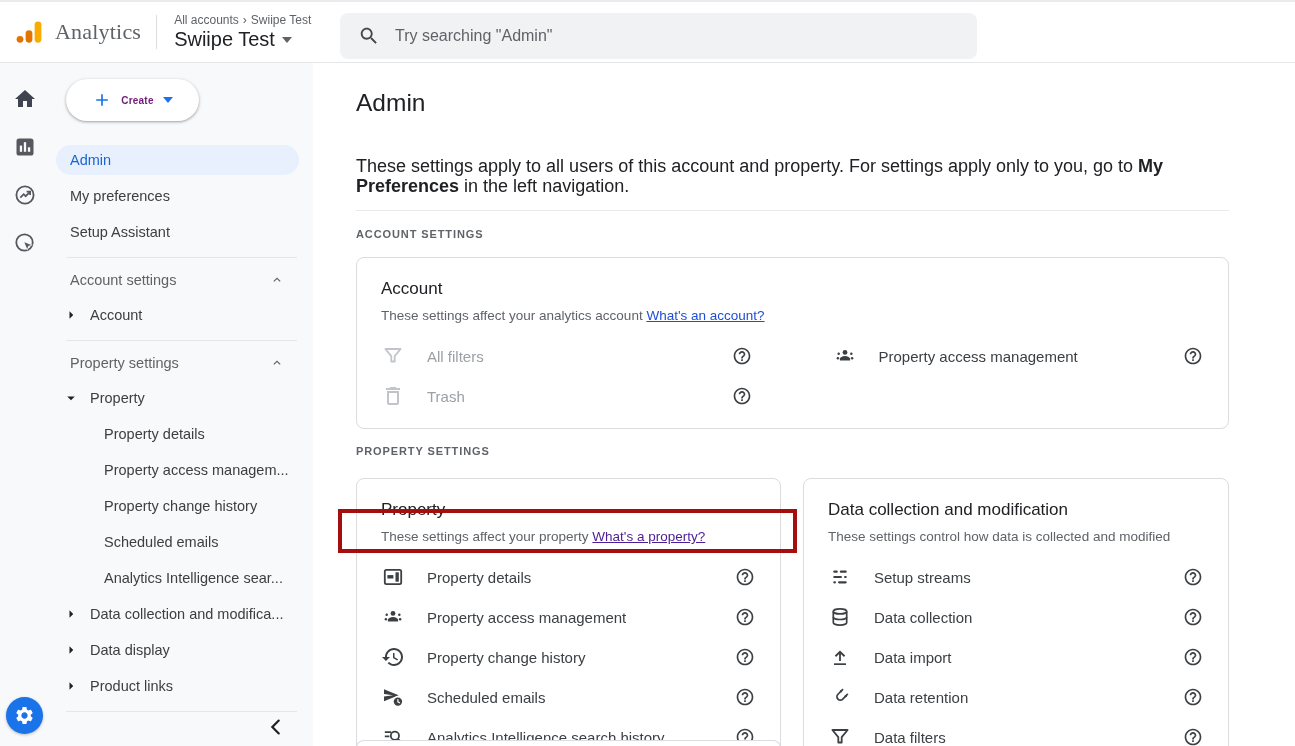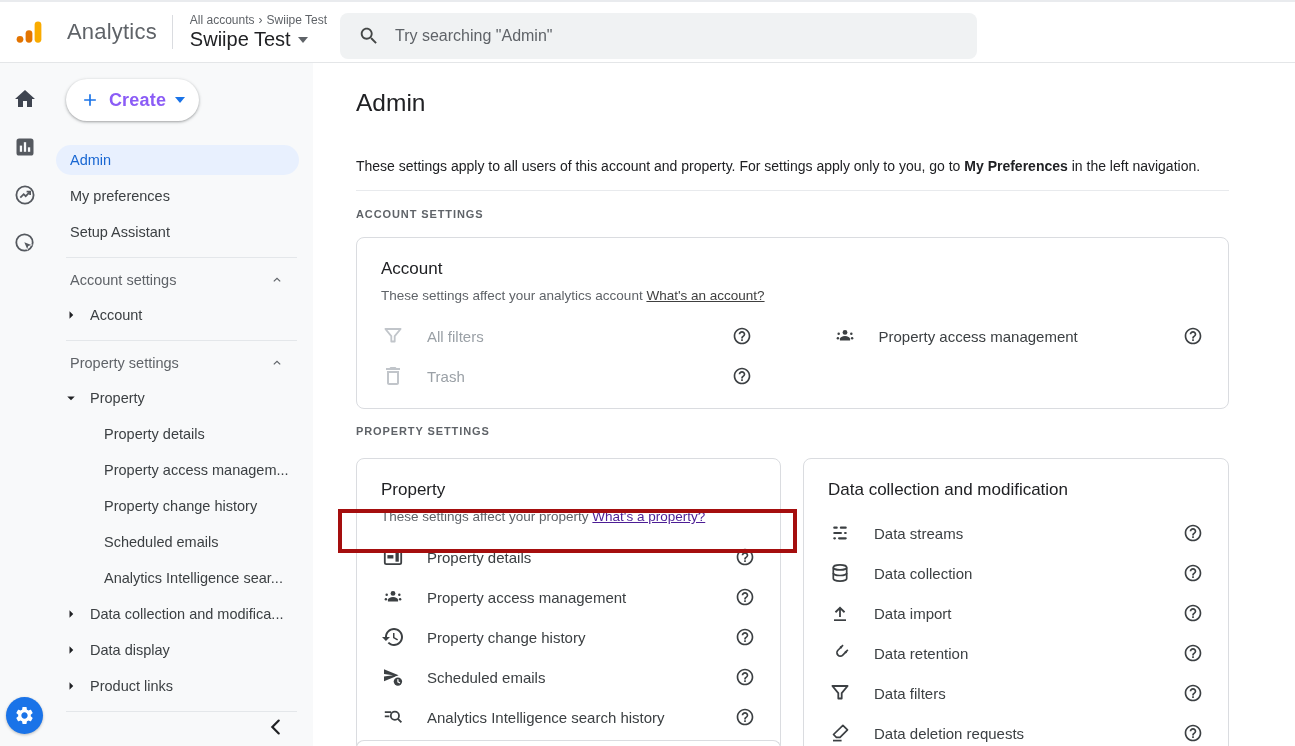--- a/index.html
+++ b/index.html
@@ -3,21 +3,21 @@
 <meta charset="utf-8">
 <style>
   * { margin:0; padding:0; box-sizing:border-box; }
   html,body { width:1295px; height:746px; overflow:hidden; background:#fff;
     font-family:"Liberation Sans", sans-serif; -webkit-font-smoothing:antialiased; }
 
   
   .top-edge { height:2px; background:#e9ebee; }
   .header { height:61px; display:flex; align-items:center; position:relative;
     border-bottom:1px solid #e4e6e8; background:#fff; }
-  .logo-wrap { margin-left:14px; display:flex; align-items:center; gap:23px; }
+  .logo-wrap { margin-left:14px; display:flex; align-items:center; gap:11px;font-family:Liberation Serif, serif; }
   .app-name { font-size:22px; color:#5f6368; letter-spacing:.2px; }
   .hdr-vdiv { width:1px; height:34px; background:#dadce0; margin:0 17px 0 15px; }
   .crumb-block { display:flex; flex-direction:column; justify-content:flex-start; }
   .breadcrumb { font-size:12px; color:#5f6368; display:flex; gap:4px; align-items:center; }
   .acct-selector { font-size:20px; color:#202124; display:flex; align-items:center; gap:7px; margin-top:1px; cursor:pointer; }
   .searchbar { position:absolute; left:340px; top:11px; width:637px; height:46px;
     background:#f0f2f3; border-radius:8px; display:flex; align-items:center; padding-left:18px; gap:15px; }
   .searchbar input { background:transparent; border:none; outline:none; flex:1;
     font-size:16px; color:#202124; font-family:"Liberation Sans",sans-serif; }
   .searchbar input::placeholder { color:#5f6368; opacity:1; }
@@ -28,51 +28,51 @@
     align-items:center; padding-top:24px; gap:24px; flex-shrink:0; }
   .rail-btn { width:24px; height:24px; cursor:pointer; }
   .rail-fab { position:absolute; left:6px; bottom:12px; width:37px; height:37px; border-radius:50%;
     background:#1a73e8; display:flex; align-items:center; justify-content:center; cursor:pointer;
     box-shadow:0 1px 3px rgba(0,0,0,.25); }
 
   .sidebar { width:263px; background:#f8f9fa; padding-top:16px; position:relative; flex-shrink:0; }
   .create-btn { margin-left:16px; width:133px; height:42px; border-radius:21px; background:#fff;
     display:flex; align-items:center; justify-content:center; gap:9px; cursor:pointer;
     box-shadow:0 1px 2px rgba(60,64,67,.3), 0 1px 3px 1px rgba(60,64,67,.15); margin-bottom:21px; }
-  .create-label { font-size:18px; font-weight:bold; color:#8b5cf6; letter-spacing:.2px; }
+  .create-label { font-size:10px; font-weight:bold; color:#701a75; letter-spacing:.2px; }
   .nav-item { height:36px; display:flex; align-items:center; padding-left:20px;
     font-size:14.5px; color:#3c4043; cursor:pointer; }
   .nav-sel-wrap { height:36px; display:flex; align-items:center; }
   .nav-sel { height:30px; flex:1; margin:0 14px 0 6px; background:#e8f0fe; border-radius:15px;
     display:flex; align-items:center; padding-left:14px; color:#1967d2; font-size:14.5px; cursor:pointer; }
   .side-divider { border-top:1px solid #e4e7ea; margin:7px 16px 5px 16px; }
   .side-header { height:34px; display:flex; align-items:center; justify-content:space-between;
     padding:0 29px 0 20px; color:#5f6368; font-size:14.5px; cursor:pointer; }
   .side-parent { height:36px; display:flex; align-items:center; padding-left:12px; gap:10px;
     font-size:14.5px; color:#3c4043; cursor:pointer; }
   .side-child { height:36px; display:flex; align-items:center; padding-left:54px;
     font-size:14.5px; color:#3c4043; cursor:pointer; }
   .collapse-btn { position:absolute; right:26px; bottom:8px; width:22px; height:22px; cursor:pointer; }
 
   
   .main { flex:1; background:#fff; position:relative; padding:25px 66px 0 43px; overflow:hidden; }
   .page-title { font-size:24.5px; line-height:29px; font-weight:400; color:#202124; margin-bottom:12px; }
-  .intro { font-size:14px; color:#202124; line-height:20px; margin-bottom:14px;margin-top:39px; }
+  .intro { font-size:18px; color:#202124; line-height:20px; margin-bottom:14px;margin-top:39px; }
   .intro b { font-weight:bold; }
   .main-hr { border:none; border-top:1px solid #e8eaed; }
   .section-label { margin-top:17px; font-size:11px; font-weight:bold; letter-spacing:.9px; color:#5f6368; }
   .section-label.second { margin-top:16px; }
   .card { border:1px solid #dadce0; border-radius:8px; background:#fff; padding:21px 24px 0; }
   .card.account { margin-top:17px; height:172px; }
   .cards-row { margin-top:21px; display:flex; gap:22px; align-items:flex-start; }
   .card.property { width:425px; height:294px; }
   .card.datacol  { width:426px; height:340px; }
   .card-title { font-size:17px; color:#202124; font-weight:400; }
   .card-sub { margin-top:9px; font-size:13.5px; color:#5f6368; }
-  .lk-purple { color:#404040; text-decoration:underline; cursor:pointer; }
+  .lk-purple { color:#1d4ed8; text-decoration:underline; cursor:pointer; }
   .lk-blue   { color:#4c1d95; text-decoration:underline; cursor:pointer; }
   .rows { margin-top:13px; }
   .rows.grid2 { display:grid; grid-template-columns:1fr 1fr; column-gap:80px; }
   .mrow { height:40px; display:flex; align-items:center; cursor:pointer; }
   .mrow svg { flex-shrink:0; }
   .mrow-label { margin-left:22px; font-size:15px; color:#3c4043; flex:1; white-space:nowrap; }
   .mrow.disabled .mrow-label { color:#9aa0a6; }
   .help { width:20px; height:20px; margin-right:1px; cursor:pointer; flex-shrink:0; }
 
   .annotation-box { position:absolute; left:25px; top:446px; width:459px; height:44px;
@@ -359,33 +359,34 @@
             <span class="mrow-label">Analytics Intelligence search history</span>
             <svg class="help" viewBox="0 0 24 24">
               <path fill="#3c4043" d="M11 18h2v-2h-2v2zm1-16C6.48 2 2 6.48 2 12s4.48 10 10 10 10-4.48 10-10S17.52 2 12 2zm0 18c-4.41 0-8-3.59-8-8s3.59-8 8-8 8 3.59 8 8-3.59 8-8 8zm0-14c-2.21 0-4 1.79-4 4h2c0-1.1.9-2 2-2s2 .9 2 2c0 2-3 1.75-3 5h2c0-2.25 3-2.5 3-5 0-2.21-1.79-4-4-4z"></path>
             </svg>
           </div>
         </div>
       </div>
 
       <div class="card datacol">
         <div class="card-title">Data collection and modification</div>
+        <div class="card-sub">These settings control how data is collected and modified</div>
         <div class="rows">
           <div class="mrow">
             <svg width="24" height="24" viewBox="0 0 24 24">
               <g fill="#3c4043">
                 <rect x="5.2" y="5.6" width="4.6" height="2.2" rx="1.1"></rect>
                   <rect x="11.8" y="5.6" width="7" height="2.2" rx="1.1"></rect>
                 <rect x="5.2" y="10.9" width="8.8" height="2.2" rx="1.1"></rect>
                   <rect x="16" y="10.9" width="2.8" height="2.2" rx="1.1"></rect>
                 <rect x="5.2" y="16.2" width="2.8" height="2.2" rx="1.1"></rect>
                   <rect x="10" y="16.2" width="8.8" height="2.2" rx="1.1"></rect>
               </g>
             </svg>
-            <span class="mrow-label">Data streams</span>
+            <span class="mrow-label">Setup streams</span>
             <svg class="help" viewBox="0 0 24 24">
               <path fill="#3c4043" d="M11 18h2v-2h-2v2zm1-16C6.48 2 2 6.48 2 12s4.48 10 10 10 10-4.48 10-10S17.52 2 12 2zm0 18c-4.41 0-8-3.59-8-8s3.59-8 8-8 8 3.59 8 8-3.59 8-8 8zm0-14c-2.21 0-4 1.79-4 4h2c0-1.1.9-2 2-2s2 .9 2 2c0 2-3 1.75-3 5h2c0-2.25 3-2.5 3-5 0-2.21-1.79-4-4-4z"></path>
             </svg>
           </div>
           <div class="mrow">
             <svg width="24" height="24" viewBox="0 0 24 24">
               <g fill="none" stroke="#3c4043" stroke-width="1.7">
                 <ellipse cx="12" cy="6.4" rx="6.7" ry="2.5"></ellipse>
                 <path d="M5.3 6.4v11.2c0 1.38 3 2.5 6.7 2.5s6.7-1.12 6.7-2.5V6.4"></path>
                 <path d="M5.3 12c0 1.38 3 2.5 6.7 2.5s6.7-1.12 6.7-2.5"></path>

